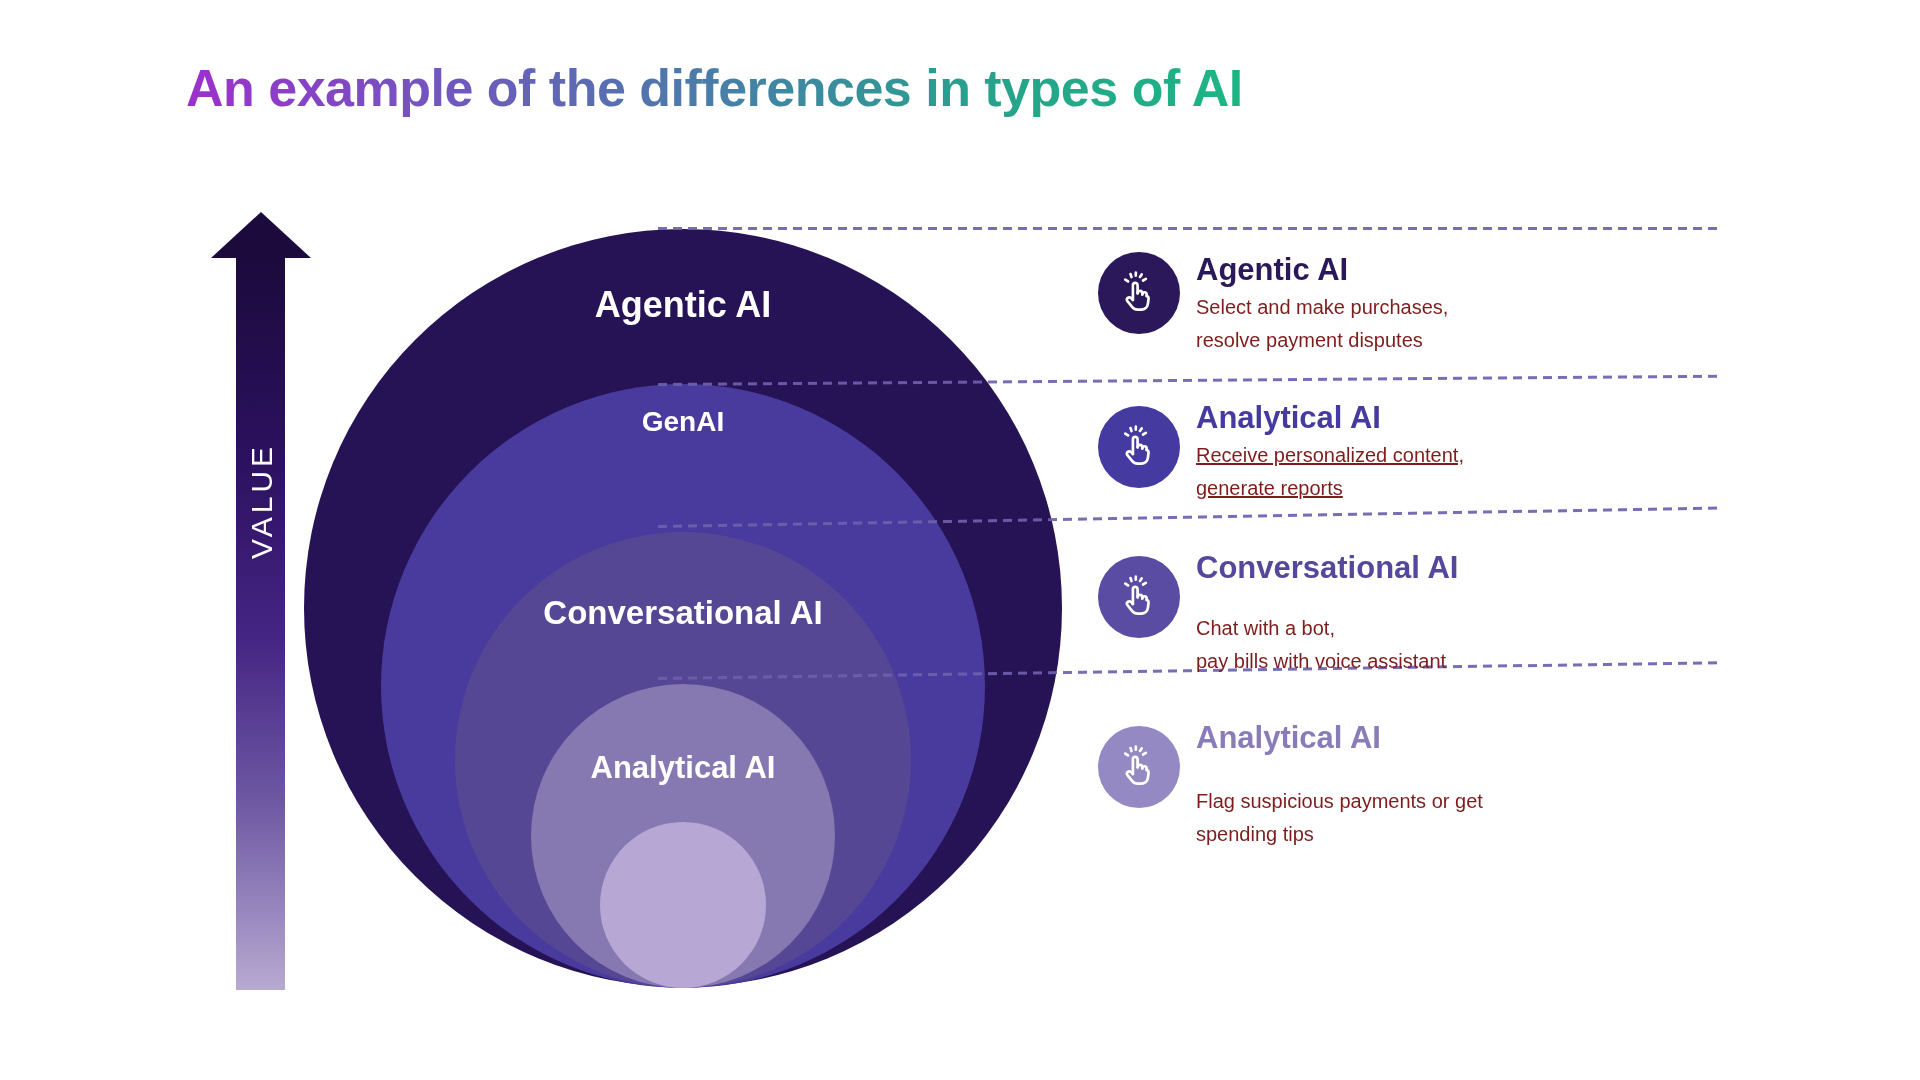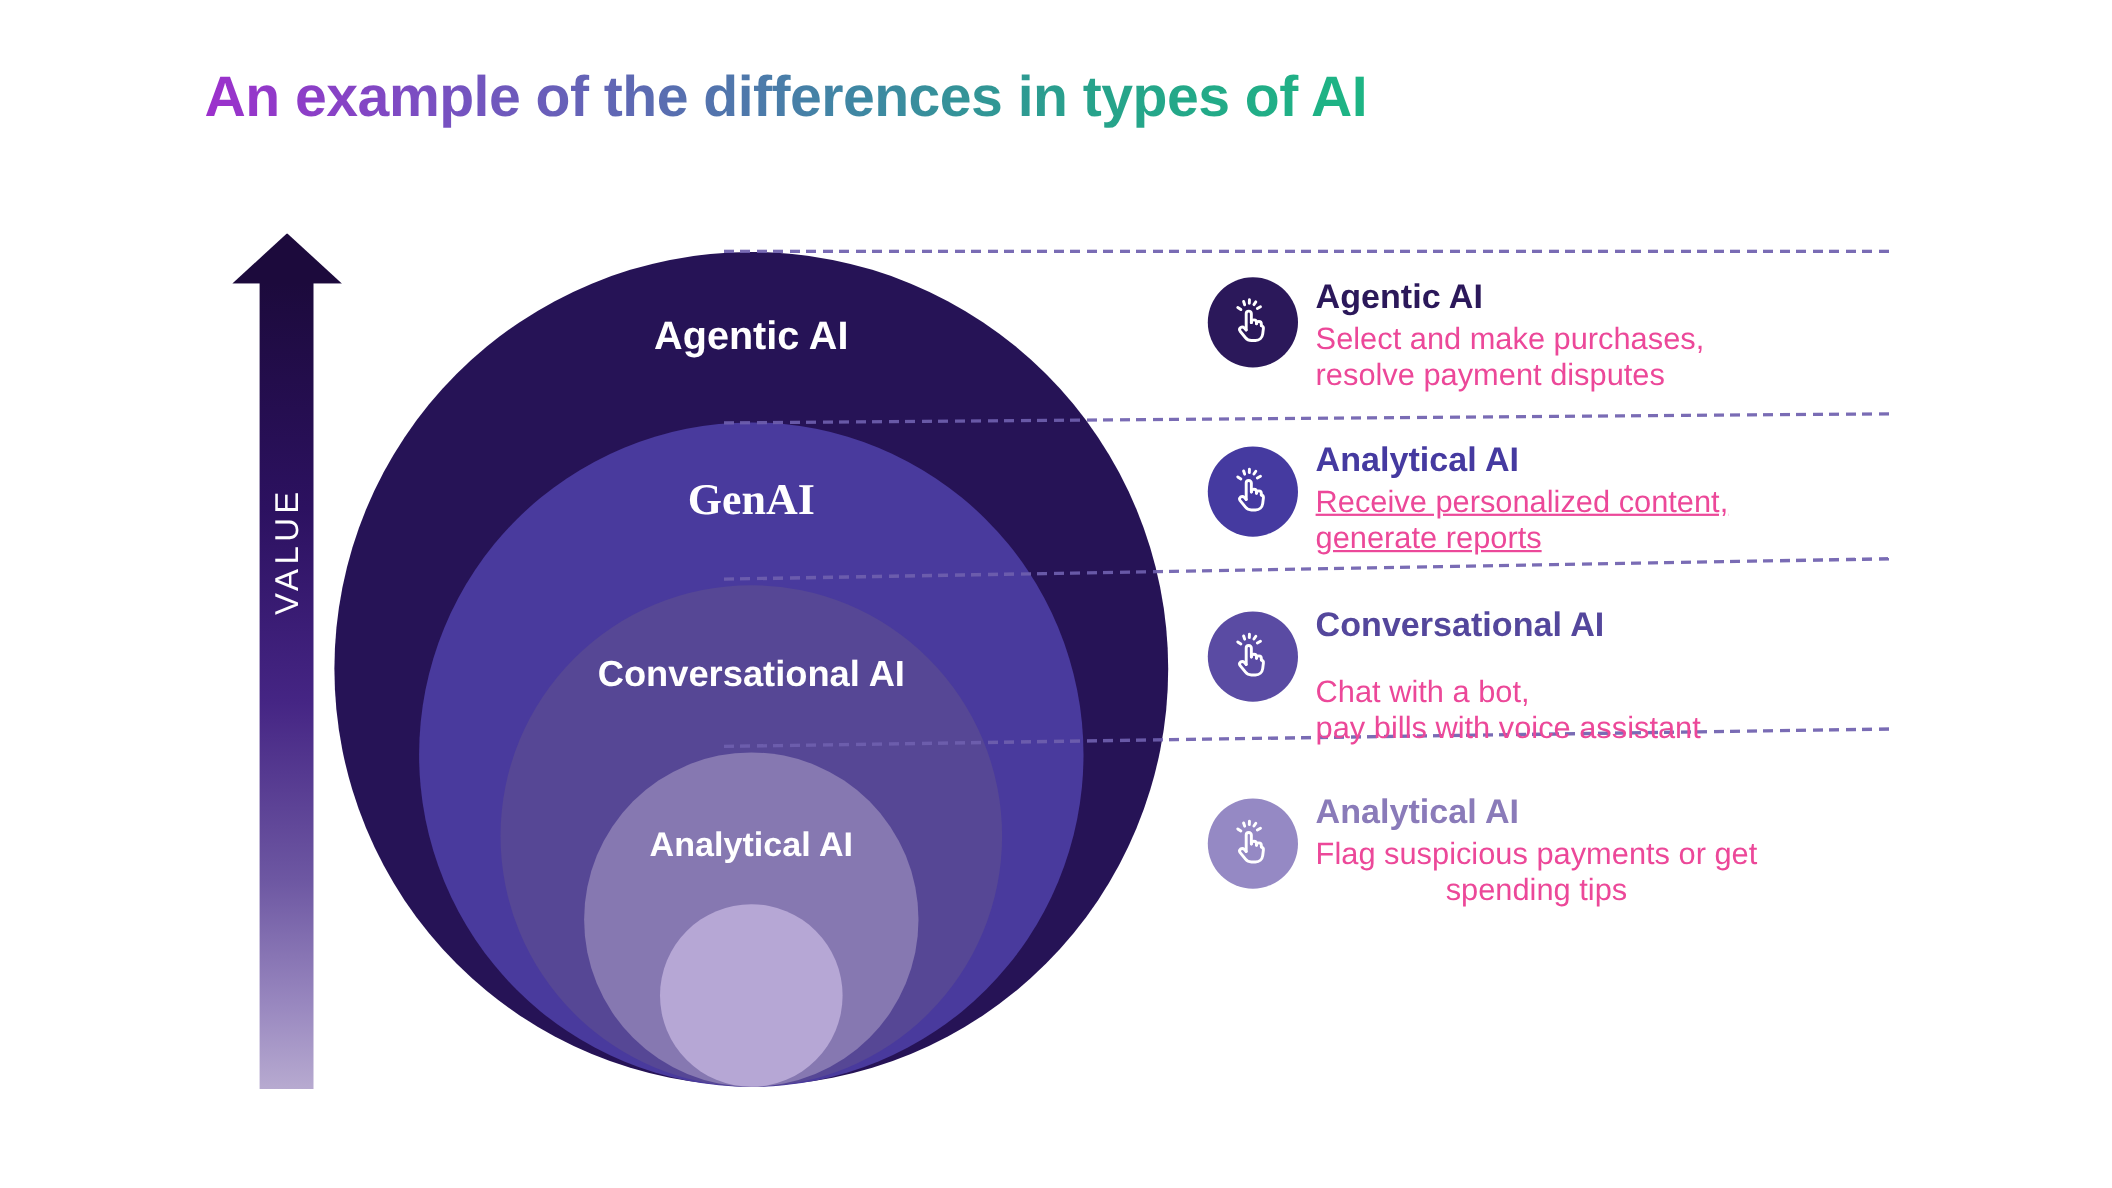--- a/index.html
+++ b/index.html
@@ -66,21 +66,21 @@
 
   .ring-label {
     position: absolute;
     left: 383px; width: 600px;
     text-align: center;
     color: #ffffff;
     font-weight: 700;
     z-index: 7;
   }
   .ring-label-agentic        { top: 284px; font-size: 36px; }
-  .ring-label-genai          { top: 430px; font-size: 40px; font-family: Liberation Serif, serif; }
+  .ring-label-genai          { top: 406px; font-size: 28px; }
   .ring-label-conversational { top: 594px; font-size: 33px; }
   .ring-label-analytical     { top: 750px; font-size: 31px; }
   .ring-label-ai             { top: 879px; font-size: 31px; }
 
   
   .dash {
     position: absolute;
     left: 658px;
     width: 1062px;
     height: 3px;
@@ -120,30 +120,30 @@
     white-space: nowrap;
   }
   .heading-1 { top: 252px; color: #2b185a; }
   .heading-2 { top: 400px; color: #453aa0; }
   .heading-3 { top: 550px; color: #54479c; }
   .heading-4 { top: 720px; color: #8a7bb9; }
 
   .legend-desc {
     position: absolute;
     left: 1196px;
-    font-size: 28px;
+    font-size: 20px;
     line-height: 33px;
-    color: #ec4899;
+    color: #7f1d1d;
     white-space: pre-line;
     z-index: 8;
   }
   .desc-1 { top: 291px; }
   .desc-2 { top: 439px; text-decoration: underline; }
   .desc-3 { top: 612px; }
-  .desc-4 { top: 759px; text-align: center; }
+  .desc-4 { top: 785px; }
 </style>
 </head>
 <body>
 
 <div class="canvas">
 
   <div class="title">An example of the differences in types of AI</div>
 
   <div class="arrow-head"></div>
   <div class="arrow-shaft"></div>

